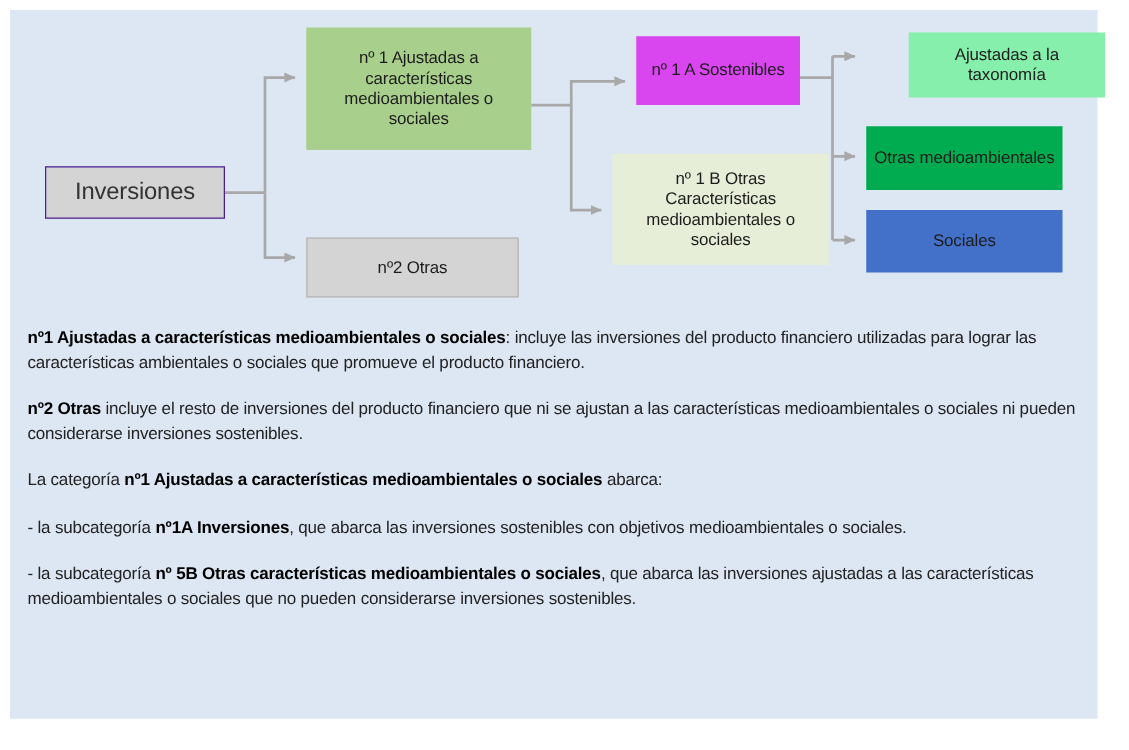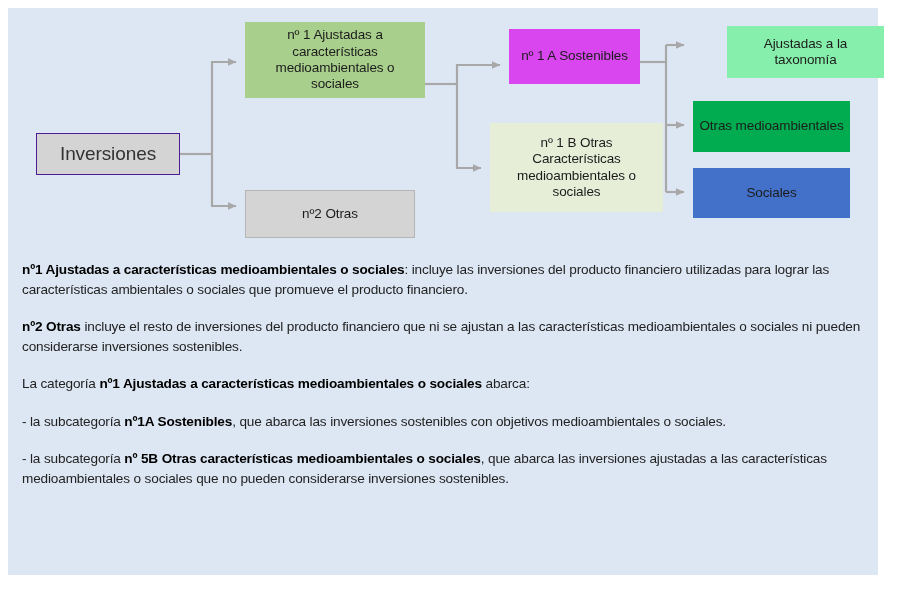--- a/index.html
+++ b/index.html
@@ -52,21 +52,21 @@
   }
 
   .node-inversiones {
     left: 28px;  top: 125px;  width: 144px;  height: 42px;
     background: #d4d4d4;
     border: 1px solid #4c1d95;
     font-size: 19px;
     color: #333333;
   }
   .node-n1 {
-    left: 237px; top: 14px;  width: 180px; height: 76px;
+    left: 237px; top: 14px;  width: 180px; height: 98px;
     background: #a9cf8c;
     font-size: 13.5px;
     padding: 0 20px;
   }
   .node-n2 {
     left: 237px; top: 182px; width: 170px; height: 48px;
     background: #d4d4d4;
     border: 1px solid #b5b5b5;
     font-size: 13.5px;
   }
@@ -169,21 +169,21 @@
 
     <p class="para">
       <b>nº2 Otras</b><span> incluye el resto de inversiones del producto financiero que ni se ajustan a las características medioambientales o sociales ni pueden considerarse inversiones sostenibles.</span>
     </p>
 
     <p class="para">
       <span>La categoría </span><b>nº1 Ajustadas a características medioambientales o sociales</b><span> abarca:</span>
     </p>
 
     <p class="para">
-      <span>- la subcategoría </span><b>nº1A Sostenibles</b><span>, que abarca las inversiones sostenibles con objetivos medioambientales o sociales.</span>
+      <span>- la subcategoría </span><b>nº1A Inversiones</b><span>, que abarca las inversiones sostenibles con objetivos medioambientales o sociales.</span>
     </p>
 
     <p class="para">
       <span>- la subcategoría </span><b>nº 5B Otras características medioambientales o sociales</b><span>, que abarca las inversiones ajustadas a las características medioambientales o sociales que no pueden considerarse inversiones sostenibles.</span>
     </p>
 
   </div>
 </div>
 
 </body></html>

